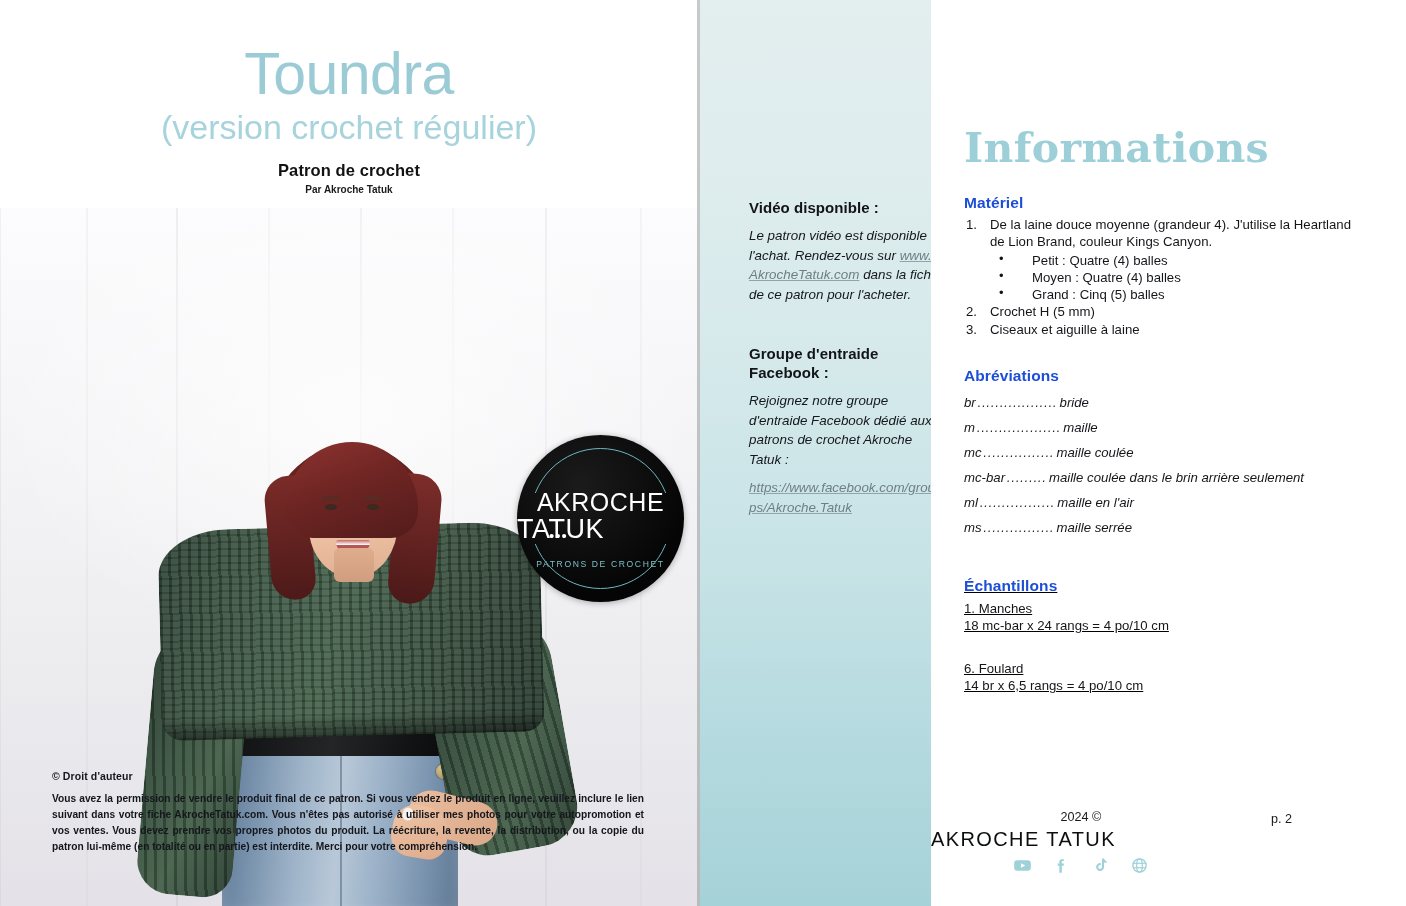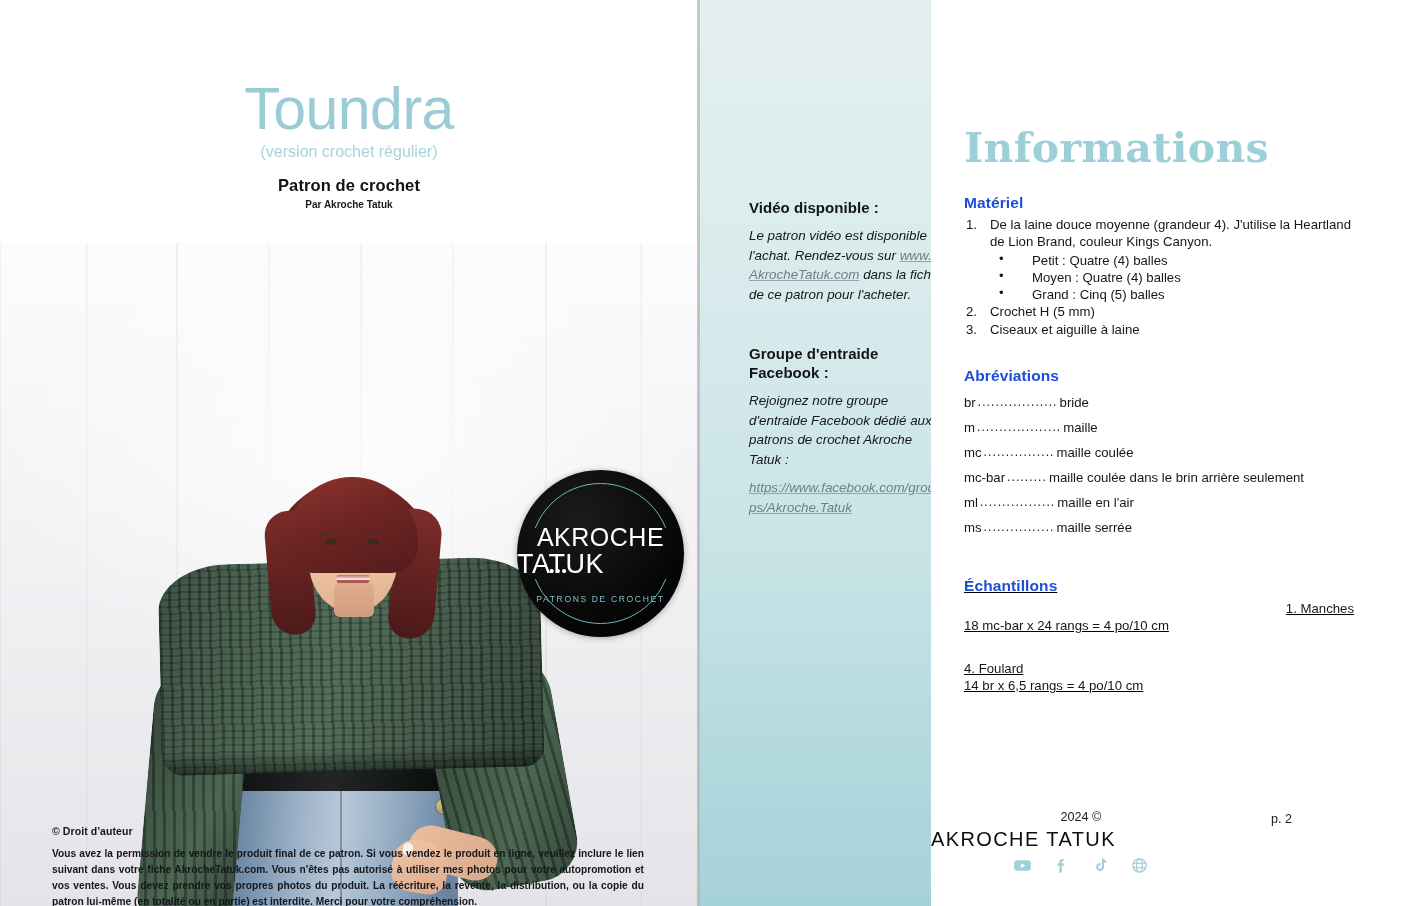--- a/index.html
+++ b/index.html
@@ -13,35 +13,34 @@
     position: relative;
     width: 1406px; height: 906px;
     background: #ffffff;
   }
 
   
   #left-col {
     position: absolute; left: 0; top: 0;
     width: 698px; height: 662px;
     background: #ffffff;
-    margin-top: 35px;
   }
   #title-block {
     position: absolute; left: 0; top: 44px;
     width: 698px; text-align: center;
   }
   #main-title {
     font-size: 59px;
     font-weight: 400;
     color: #9bccd6;
     letter-spacing: -0.5px;
     line-height: 1.02;
   }
   #sub-title {
-    font-size: 16px;
+    font-size: 34px;
     font-weight: 400;
     color: #a6d3dc;
     line-height: 1.15;
     margin-top: 4px;
   }
   #pattern-type {
     font-size: 16.5px;
     font-weight: bold;
     color: #121212;
     margin-top: 14px;
@@ -235,21 +234,21 @@
     transform: rotate(10deg);
   }
   .hand::after {
     content: "";
     position: absolute; left: 8px; top: 4px;
     width: 10px; height: 13px; border-radius: 5px;
     background: #f6f2ee;
   }
 
   #copyright-block {
-    position: absolute; left: 52px; top: 790px;
+    position: absolute; left: 52px; top: 770px;
     width: 592px;
     color: #14161c;
   }
   #copyright-heading {
     font-size: 10.5px; font-weight: bold; letter-spacing: .1px;
   }
   #copyright-body {
     margin-top: 9px;
     font-size: 10.2px; font-weight: bold;
     line-height: 1.58;
@@ -325,41 +324,42 @@
     position: relative; padding-left: 42px;
   }
   ul.sub-list > li::before {
     content: "•";
     position: absolute; left: 9px; top: -1px;
     font-size: 13px;
   }
 
   .sec-abrev { margin-top: 28px; }
   .abrev-row {
-    display: flex; align-items: center;
+    display: flex; align-items: flex-end;
     font-size: 13.2px; color: #14161a;
     margin-top: 10px;
+    font-style: italic;
   }
   .abrev-key { white-space: nowrap; }
   .abrev-dots {
     flex: 0 0 auto;
     overflow: hidden;
     white-space: nowrap;
     color: #14161a;
     letter-spacing: 1.1px;
     font-size: 12px;
     margin: 0 2px;
   }
   .abrev-val { white-space: nowrap; }
 
   .sec-ech { margin-top: 42px; text-decoration: underline; }
   .ech-line {
     font-size: 13.2px; color: #14161a; line-height: 1.30;
   }
-  .ech-line.first { margin-top: 5px; text-align: right; }
+  .ech-line.first { margin-top: 5px; }
   .ech-gap { height: 26px; }
 
   
   #footer-year {
     position: absolute; left: 0; top: 810px;
     width: 300px; text-align: center;
     font-size: 12.6px; color: #1a1b1f;
   }
   #footer-logo {
     position: absolute; left: 0; top: 828px;
@@ -550,21 +550,21 @@
             </div>
           </div>
       </div>
 
       <div class="sec-ech">
         <div class="sec-h">Échantillons</div>
         <div id="ech-list">
             <div class="ech-line first">1. Manches</div>
             <div class="ech-line">18 mc-bar x 24 rangs = 4 po/10 cm</div>
             <div class="ech-gap"></div>
-            <div class="ech-line">4. Foulard</div>
+            <div class="ech-line">6. Foulard</div>
             <div class="ech-line">14 br x 6,5 rangs = 4 po/10 cm</div>
           </div>
       </div>
     </div>
 
     <div id="footer-year">2024 ©</div>
     <div id="footer-logo">AKROCHE TATUK</div>
     <div id="footer-social">
         <a href="#" class="s-icon">
           <svg width="19" height="19" viewBox="0 0 24 24">

